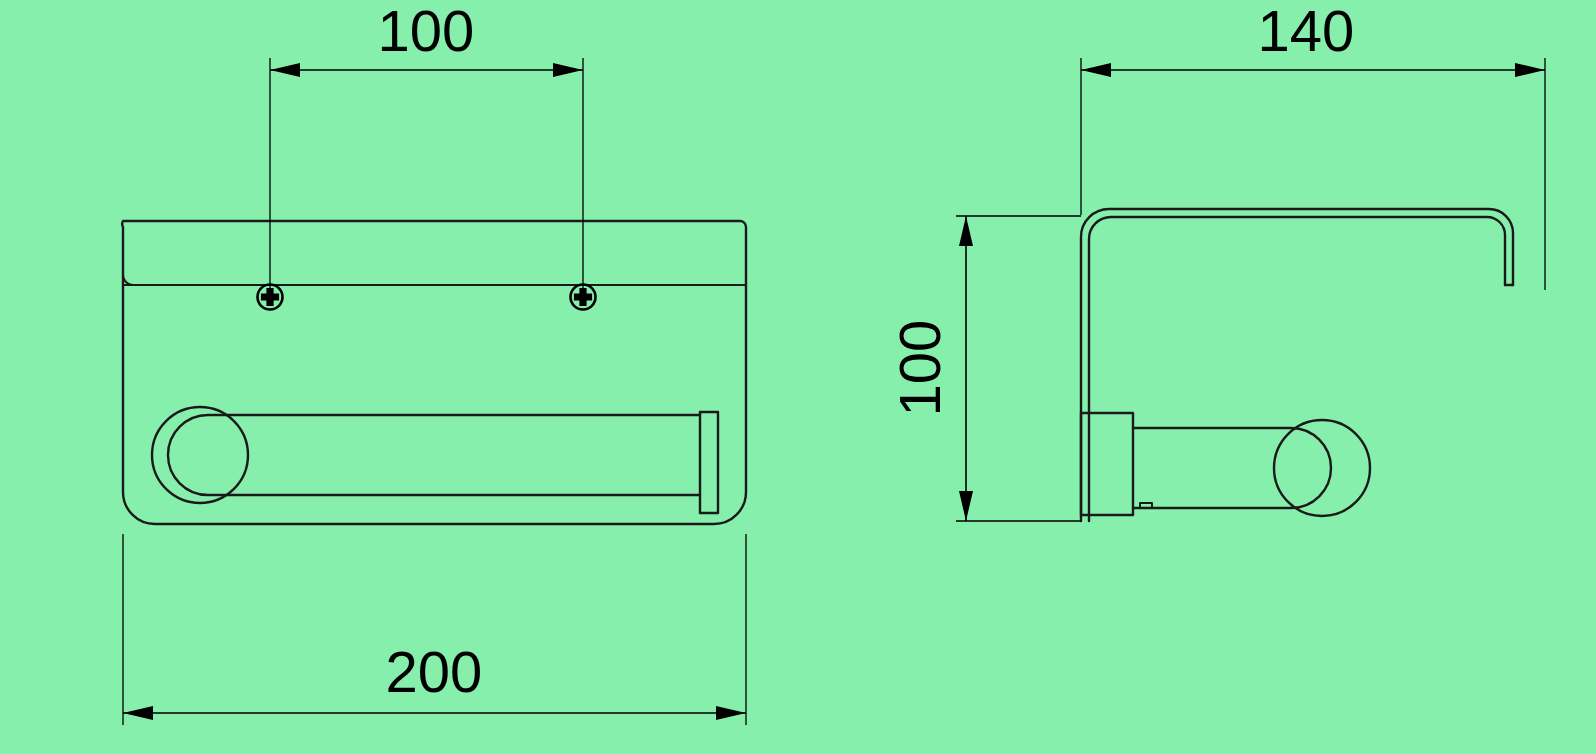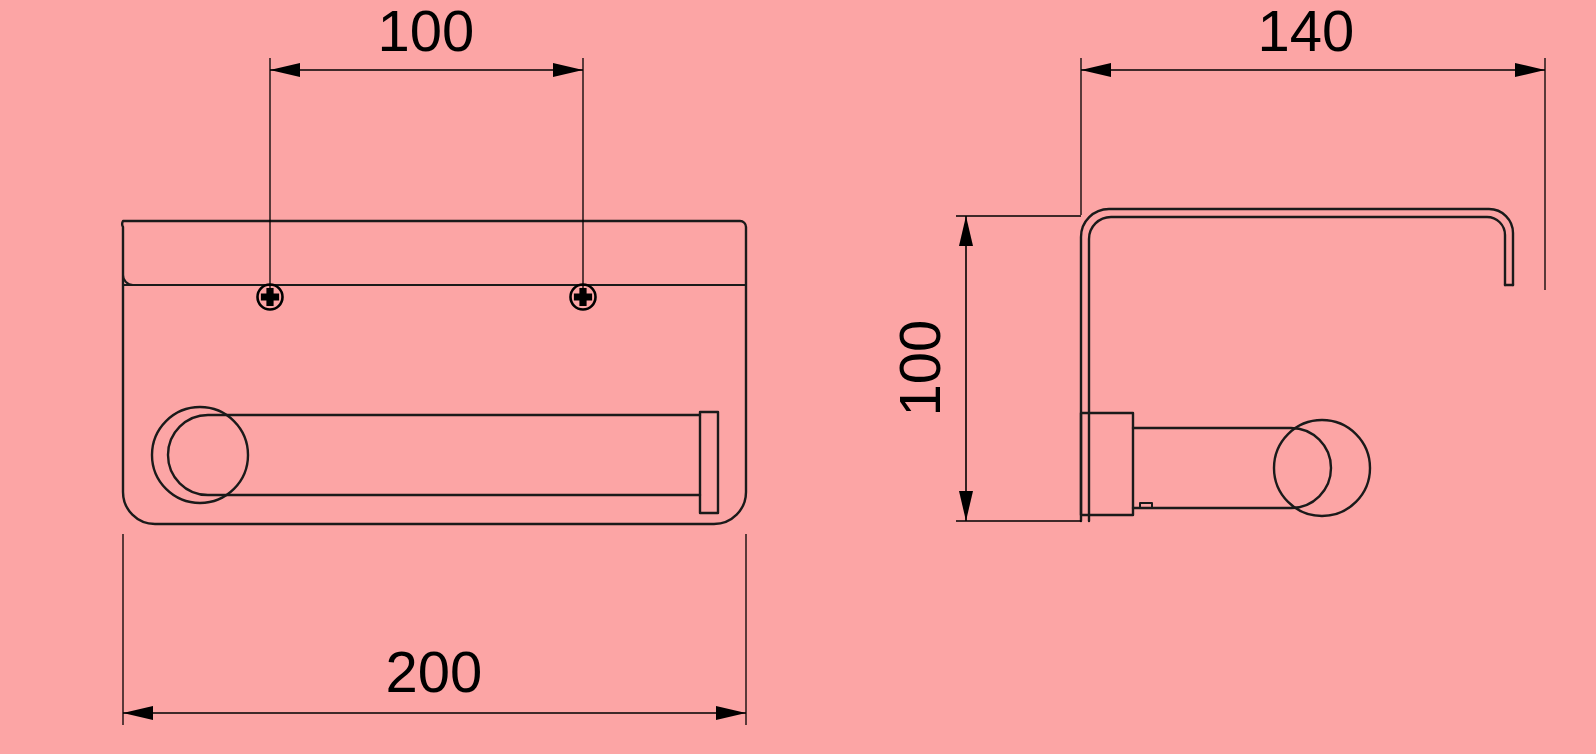--- a/index.html
+++ b/index.html
@@ -8,21 +8,21 @@
     padding: 0;
     background: #ffffff;
   }
   body {
     font-family: "Liberation Sans", sans-serif;
   }
   #drawing-root {
     position: relative;
     width: 1596px;
     height: 754px;
-    background: #fca5a5;
+    background: #86efac;
     overflow: hidden;
   }
   #drawing-svg {
     position: absolute;
     top: 0;
     left: 0;
     width: 1596px;
     height: 754px;
     display: block;
   }

